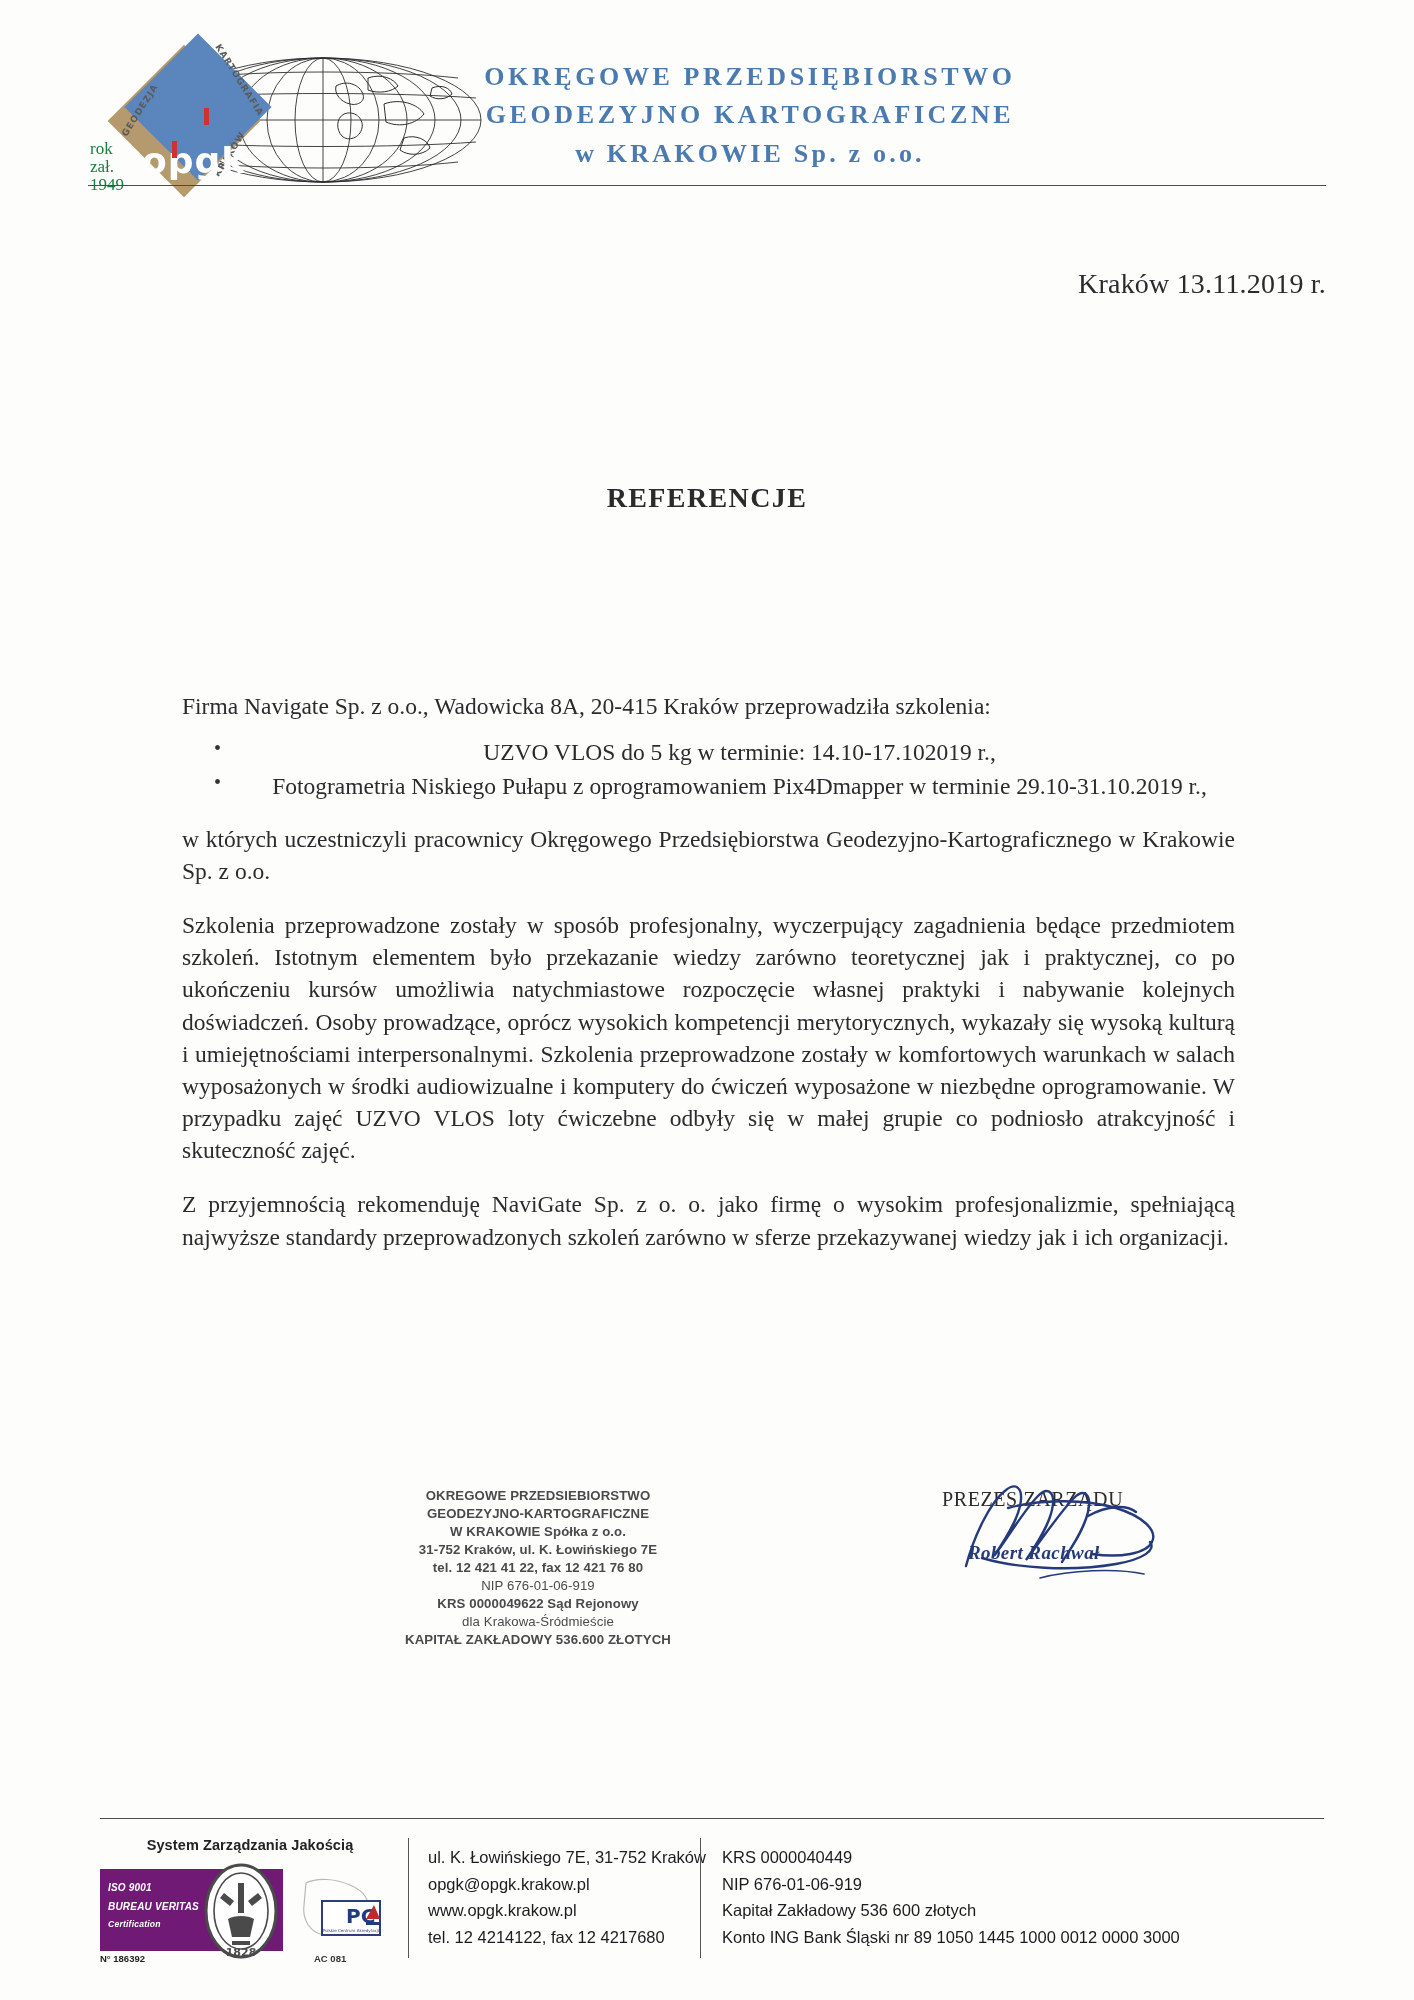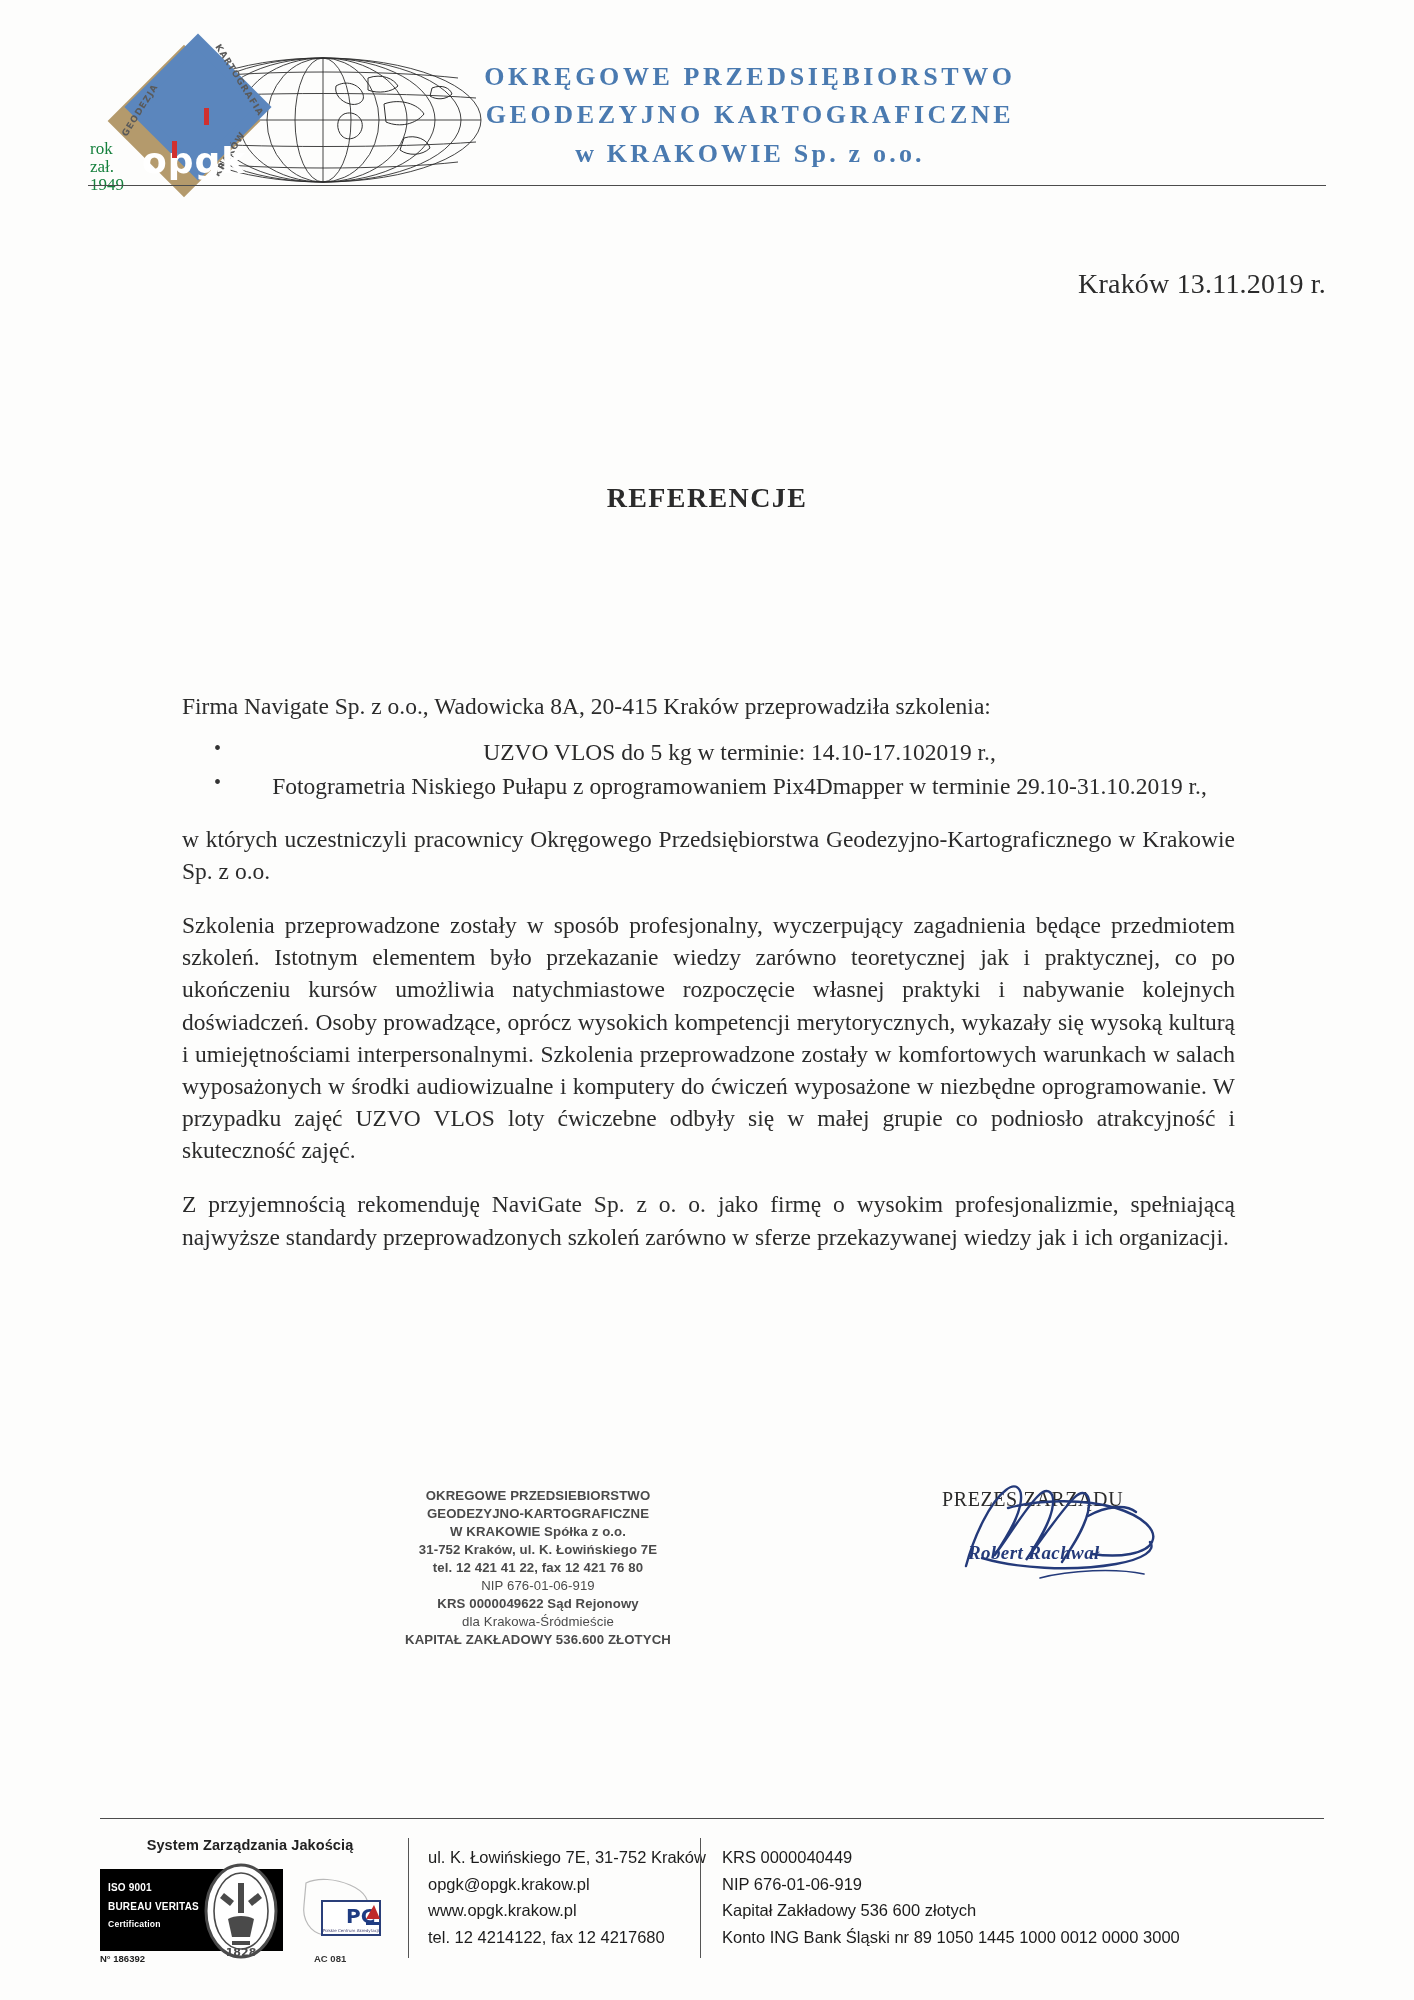--- a/index.html
+++ b/index.html
@@ -250,21 +250,22 @@
   }
   .cert-row {
     position: relative;
     margin-top: 8px;
     height: 92px;
   }
   .bv-badge {
     position: absolute;
     left: 0; top: 8px;
     width: 183px; height: 82px;
-    background: #000000;
+    background: #701a75;
+    font-style: italic;
   }
   .bv-text {
     position: absolute;
     left: 8px; top: 9px;
     color: #ffffff;
     font-size: 10px;
     font-weight: bold;
     line-height: 1.9;
     letter-spacing: 0.2px;
   }

